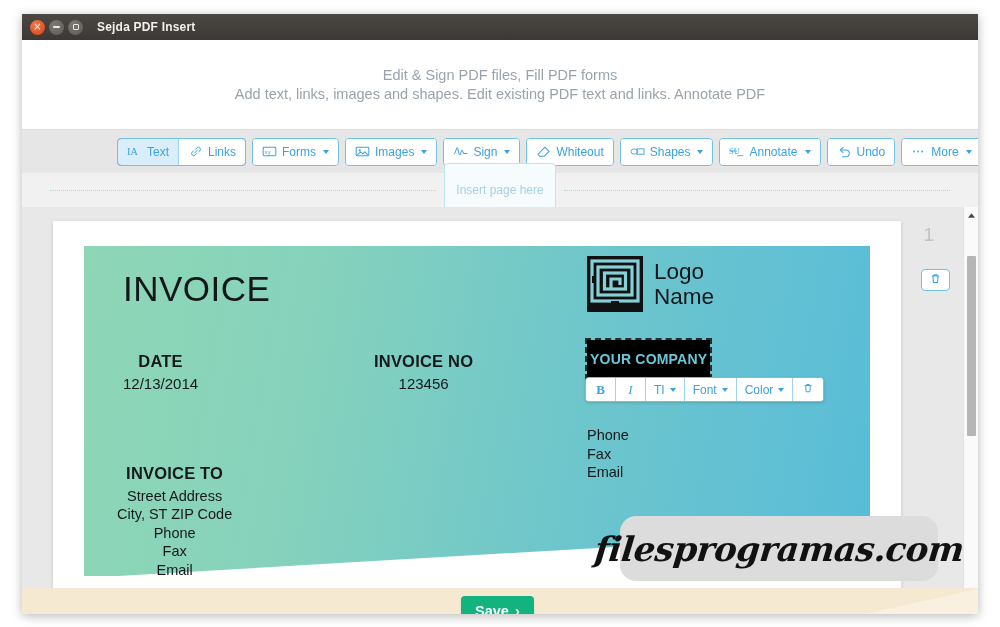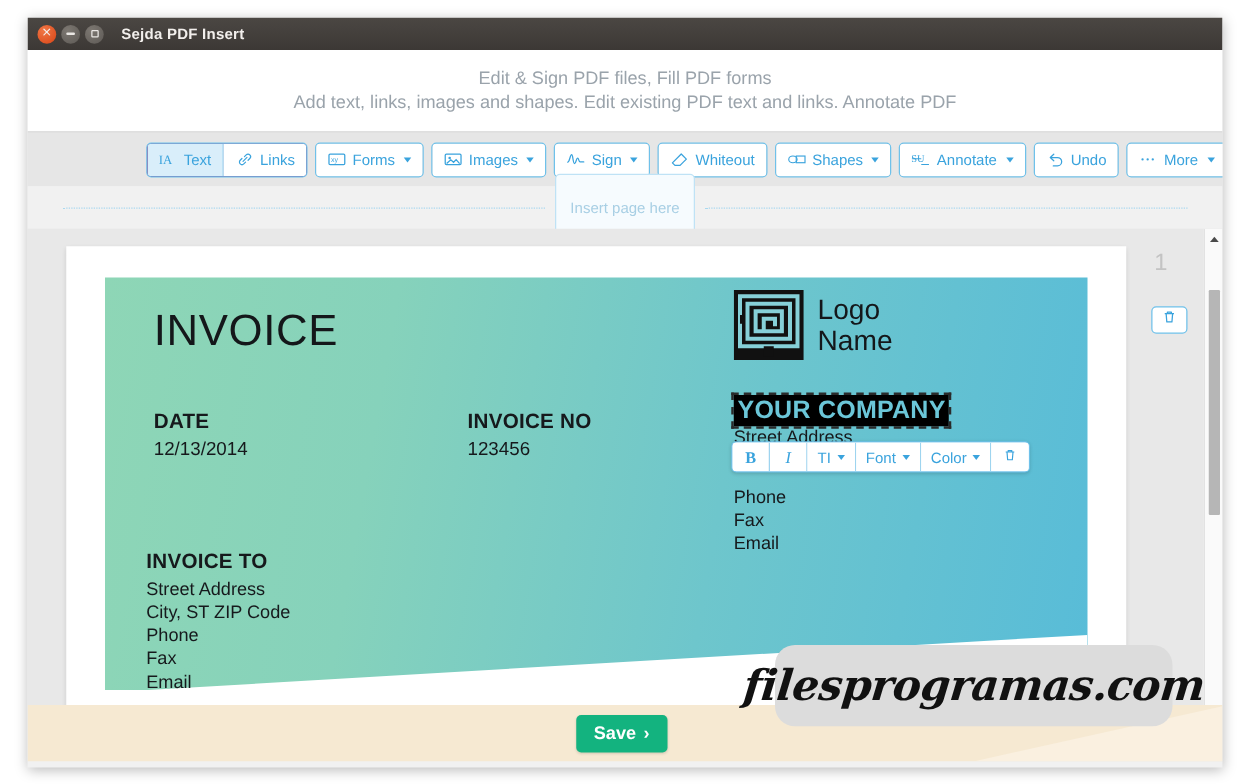--- a/index.html
+++ b/index.html
@@ -55,21 +55,21 @@
   .wtitle {
     margin-left: 14px;
     color: #f2efec;
     font-size: 12px;
     font-weight: bold;
     letter-spacing: 0.2px;
   }
 
   
   .header {
-    height: 65px;
+    height: 89px;
     background: #ffffff;
     display: flex;
     flex-direction: column;
     align-items: center;
     justify-content: center;
     gap: 3px;
   }
   .header .line1 { font-size: 14.5px; color: #9aa3ab; }
   .header .line2 { font-size: 14.5px; color: #9aa3ab; }
 
@@ -173,44 +173,44 @@
 
   .inv-title {
     position: absolute;
     left: 39px; top: 23px;
     font-size: 35px;
     letter-spacing: 0.5px;
     color: #14171a;
     font-family: "Liberation Sans", sans-serif;
   }
 
-  .fld { position: absolute; color: #16191c; }
+  .fld { position: absolute; color: #16191c; text-align: center; }
   .fld .lbl { font-size: 16.5px; font-weight: bold; letter-spacing: 0.2px; margin-bottom: 4px; }
   .fld .val { font-size: 15px; line-height: 1.22; }
 
   .f-date   { left: 39px; top: 106px; }
   .f-invno  { left: 290px; top: 106px; }
   .f-invto  { left: 33px; top: 218px; }
   .f-invto .val { font-size: 14.5px; line-height: 1.27; }
 
   
   .logo-block { position: absolute; left: 503px; top: 10px; display: flex; align-items: center; gap: 11px; }
   .logo-mark { width: 56px; height: 56px; }
   .logo-text { font-size: 22.5px; line-height: 1.12; color: #14171a; }
 
   
   .company { position: absolute; left: 503px; top: 94px; color: #16191c; }
   .company .sel {
     display: inline-block;
     background: #000000;
     color: #6bc6d8;
-    font-size: 20px;
+    font-size: 14px;
     font-weight: bold;
     letter-spacing: 0.2px;
-    padding: 1px 3px;
+    padding: 11px 3px;
     outline: 2px dashed #2a2a2a;
     outline-offset: 0px;
   }
   .company .cline { font-size: 14.5px; line-height: 1.27; }
   .company .spacer { height: 30px; }
 
   
   .fmt {
     position: absolute;
     left: 501px;

